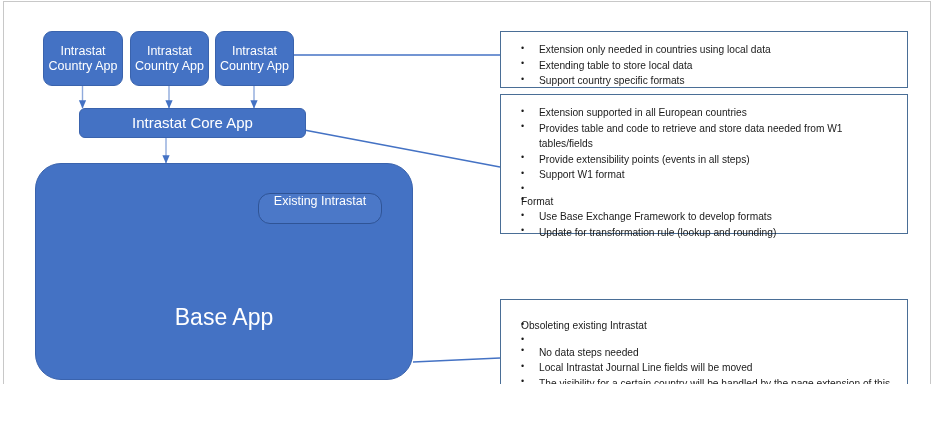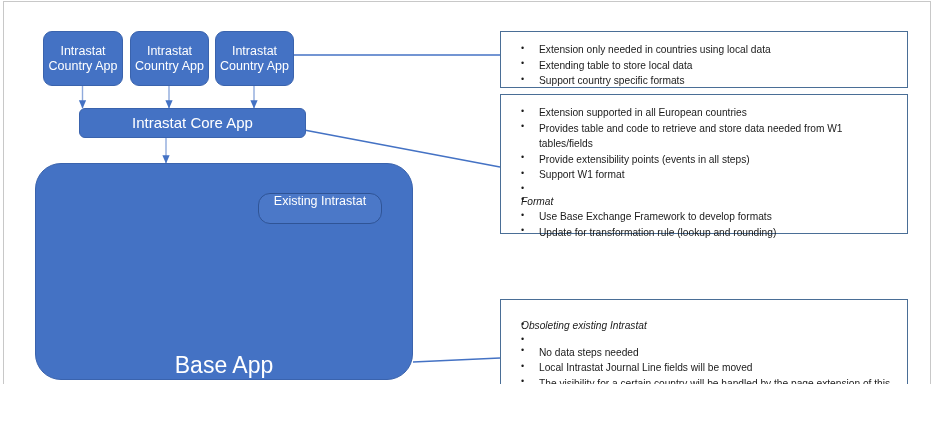--- a/index.html
+++ b/index.html
@@ -49,21 +49,21 @@
     padding: 2px 4px;
   }
   .core-app {
     border-radius: 6px;
     font-size: 15px;
     margin-left: 39px;
   }
   .base-app {
     border-radius: 26px;
     font-size: 23px;
-    align-items: flex-end;
+    align-items: center;
     justify-content: center;
   }
   .base-app .base-label {
     margin-top: 92px;
   }
   .existing-intrastat {
     position: absolute;
     background: #4b78c8;
     border: 1px solid #2f5496;
     border-radius: 12px;
@@ -103,21 +103,20 @@
     left: 8px;
     top: -0.5px;
     font-size: 9px;
   }
   .callout .spacer {
     height: 11px;
   }
   .callout .heading {
     padding-left: 8px;
     margin-bottom: 0px;
-    font-style: italic;
   }
 
   
   #connectors {
     position: absolute;
     left: 0;
     top: 0;
     width: 938px;
     height: 448px;
     pointer-events: none;

